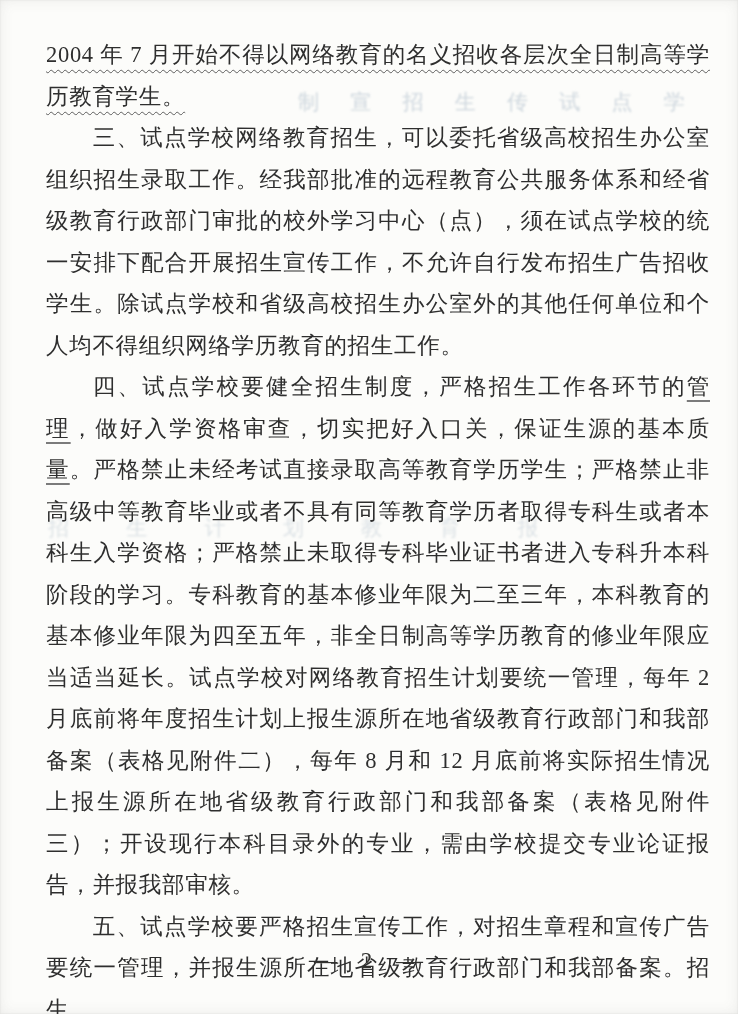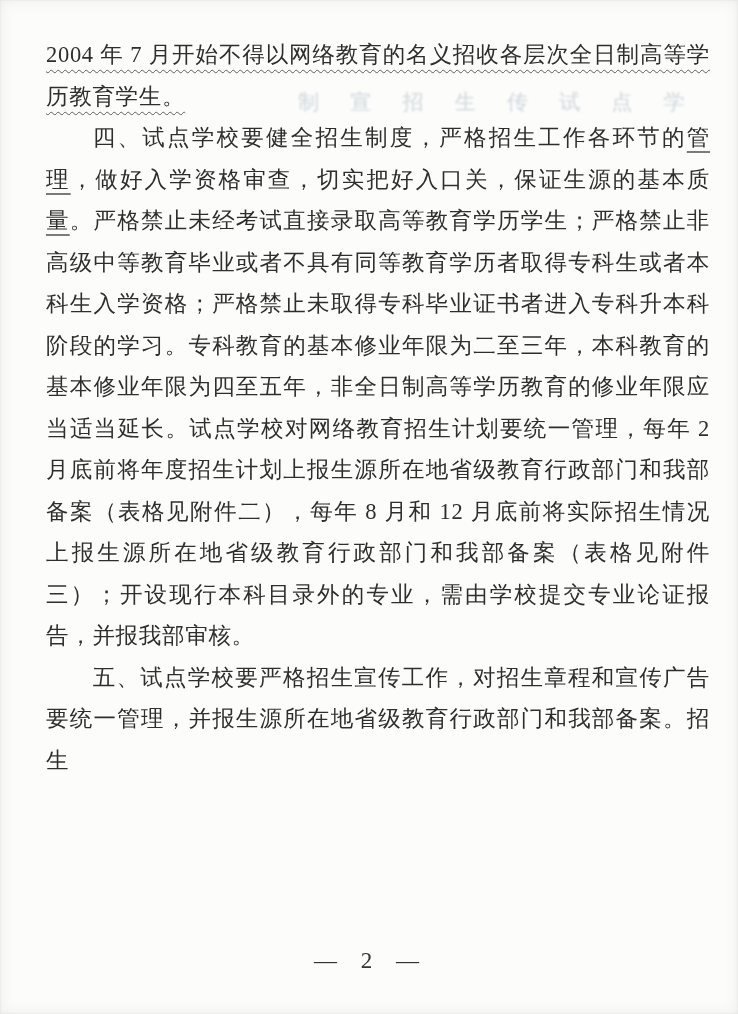--- a/index.html
+++ b/index.html
@@ -76,25 +76,27 @@
   .ghost-1 { left: 298px; top: 88px;  width: 412px; }
   .ghost-2 { left: 455px; top: 332px; width: 252px; }
   .ghost-3 { left: 48px;  top: 514px; width: 630px; color: rgba(150, 170, 186, 0.30); letter-spacing: 26px; }
 </style>
 </head>
 <body>
 
 <div class="page">
 
   <div class="ghost ghost-1">制 宣 招 生 传 试 点 学 校 在 招 生</div>
+  <div class="ghost ghost-3">招 生 计 划 教 育 报</div>
 
   <main class="body-text">
 
     <p class="para no-indent"><span class="u-wavy">2004 年 7 月开始不得以网络教育的名义招收各层次全日制高等学历教育学生。</span></p>
 
+    <p class="para"><span>三、试点学校网络教育招生，可以委托省级高校招生办公室组织招生录取工作。经我部批准的远程教育公共服务体系和经省级教育行政部门审批的校外学习中心（点），须在试点学校的统一安排下配合开展招生宣传工作，不允许自行发布招生广告招收学生。除试点学校和省级高校招生办公室外的其他任何单位和个人均不得组织网络学历教育的招生工作。</span></p>
 
     <p class="para"><span>四、试点学校要健全招生制度，严格招生工作各环节的</span><span class="u-mark">管理</span><span>，做好入学资格审查，切实把好入口关，保证生源的基本质</span><span class="u-mark">量</span><span>。严格禁止未经考试直接录取高等教育学历学生；严格禁止非高级中等教育毕业或者不具有同等教育学历者取得专科生或者本科生入学资格；严格禁止未取得专科毕业证书者进入专科升本科阶段的学习。专科教育的基本修业年限为二至三年，本科教育的基本修业年限为四至五年，非全日制高等学历教育的修业年限应当适当延长。试点学校对网络教育招生计划要统一管理，每年 2 月底前将年度招生计划上报生源所在地省级教育行政部门和我部备案（表格见附件二），每年 8 月和 12 月底前将实际招生情况上报生源所在地省级教育行政部门和我部备案（表格见附件三）；开设现行本科目录外的专业，需由学校提交专业论证报告，并报我部审核。</span></p>
 
     <p class="para justify-last"><span>五、试点学校要严格招生宣传工作，对招生章程和宣传广告要统一管理，并报生源所在地省级教育行政部门和我部备案。招生</span></p>
 
   </main>
 
   <div class="page-number">— 2 —</div>
 
 </div>

